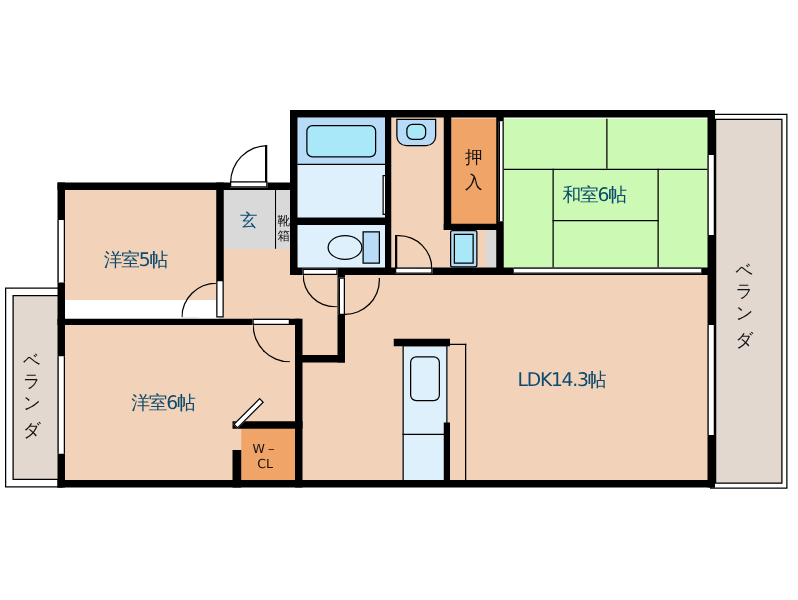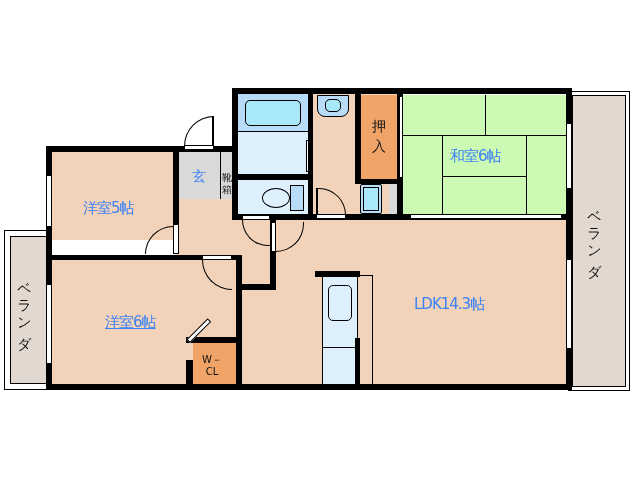--- a/index.html
+++ b/index.html
@@ -1,21 +1,21 @@
 <!DOCTYPE html>
 <html><head>
 <meta charset="utf-8">
 <style>
   html, body { margin:0; padding:0; }
   body { width:638px; height:480px; background:#ffffff; position:relative; overflow:hidden;
          font-family:"DejaVu Sans", "Liberation Sans", sans-serif; }
   .abs { position:absolute; box-sizing:border-box; }
   .wall { background:#000; position:absolute; }
   .room-beige { background:#f2d2b8; }
-  .lbl { position:absolute; color:#3b82f6; font-size:15px; white-space:nowrap; letter-spacing:-1px; }
+  .lbl { position:absolute; color:#0c4a6e; font-size:15px; white-space:nowrap; letter-spacing:-1px; }
   .vlbl { position:absolute; color:#111; font-size:14px; writing-mode:vertical-rl; text-orientation:upright; letter-spacing:2px; }
   .win { position:absolute; background:#fff; border-left:1px solid #000; border-right:1px solid #000; box-sizing:border-box; }
   .winh { position:absolute; background:#fff; border-top:1px solid #000; border-bottom:1px solid #000; box-sizing:border-box; }
   .door-arc { position:absolute; border:1px solid #000; box-sizing:border-box; }
   .door-gap { position:absolute; background:#fff; border:1px solid #000; box-sizing:border-box; }
 </style>
 </head>
 <body>
 
 <div class="abs" style="left:568px;top:91px;width:62px;height:300px;border:1px solid #000;background:#fff;"></div>
@@ -70,21 +70,21 @@
   <div>W－</div>
   <div>CL</div>
 </div>
 
 <div class="abs" style="left:322px;top:276px;width:36px;height:112px;background:#ddf0fc;border:1px solid #000;"></div>
 <div class="abs" style="left:328px;top:285px;width:24px;height:36px;background:#ddf0fc;border:1px solid #000;border-radius:5px;"></div>
 <div class="abs" style="left:322px;top:347px;width:36px;height:1px;background:#000;"></div>
 <div class="abs" style="left:360px;top:275px;width:13px;height:113px;border-top:1px solid #000;border-right:1px solid #000;box-sizing:border-box;"></div>
 
 <div class="lbl" style="left:83px;top:199px;">洋室5帖</div>
-<div class="lbl" style="left:105px;top:313px;text-decoration:underline;">洋室6帖</div>
+<div class="lbl" style="left:105px;top:313px;">洋室6帖</div>
 <div class="lbl" style="left:414px;top:295px;">LDK14.3帖</div>
 
 <div class="wall" style="left:46px;top:146px;width:190px;height:6px;"></div>
 <div class="wall" style="left:46px;top:146px;width:6px;height:244px;"></div>
 <div class="wall" style="left:46px;top:384px;width:526px;height:6px;"></div>
 <div class="wall" style="left:46px;top:255px;width:194px;height:5px;"></div>
 <div class="wall" style="left:173px;top:146px;width:6px;height:104px;"></div>
 <div class="wall" style="left:236px;top:255px;width:6px;height:135px;"></div>
 <div class="wall" style="left:236px;top:284px;width:40px;height:6px;"></div>
 <div class="wall" style="left:270px;top:220px;width:6px;height:70px;"></div>

